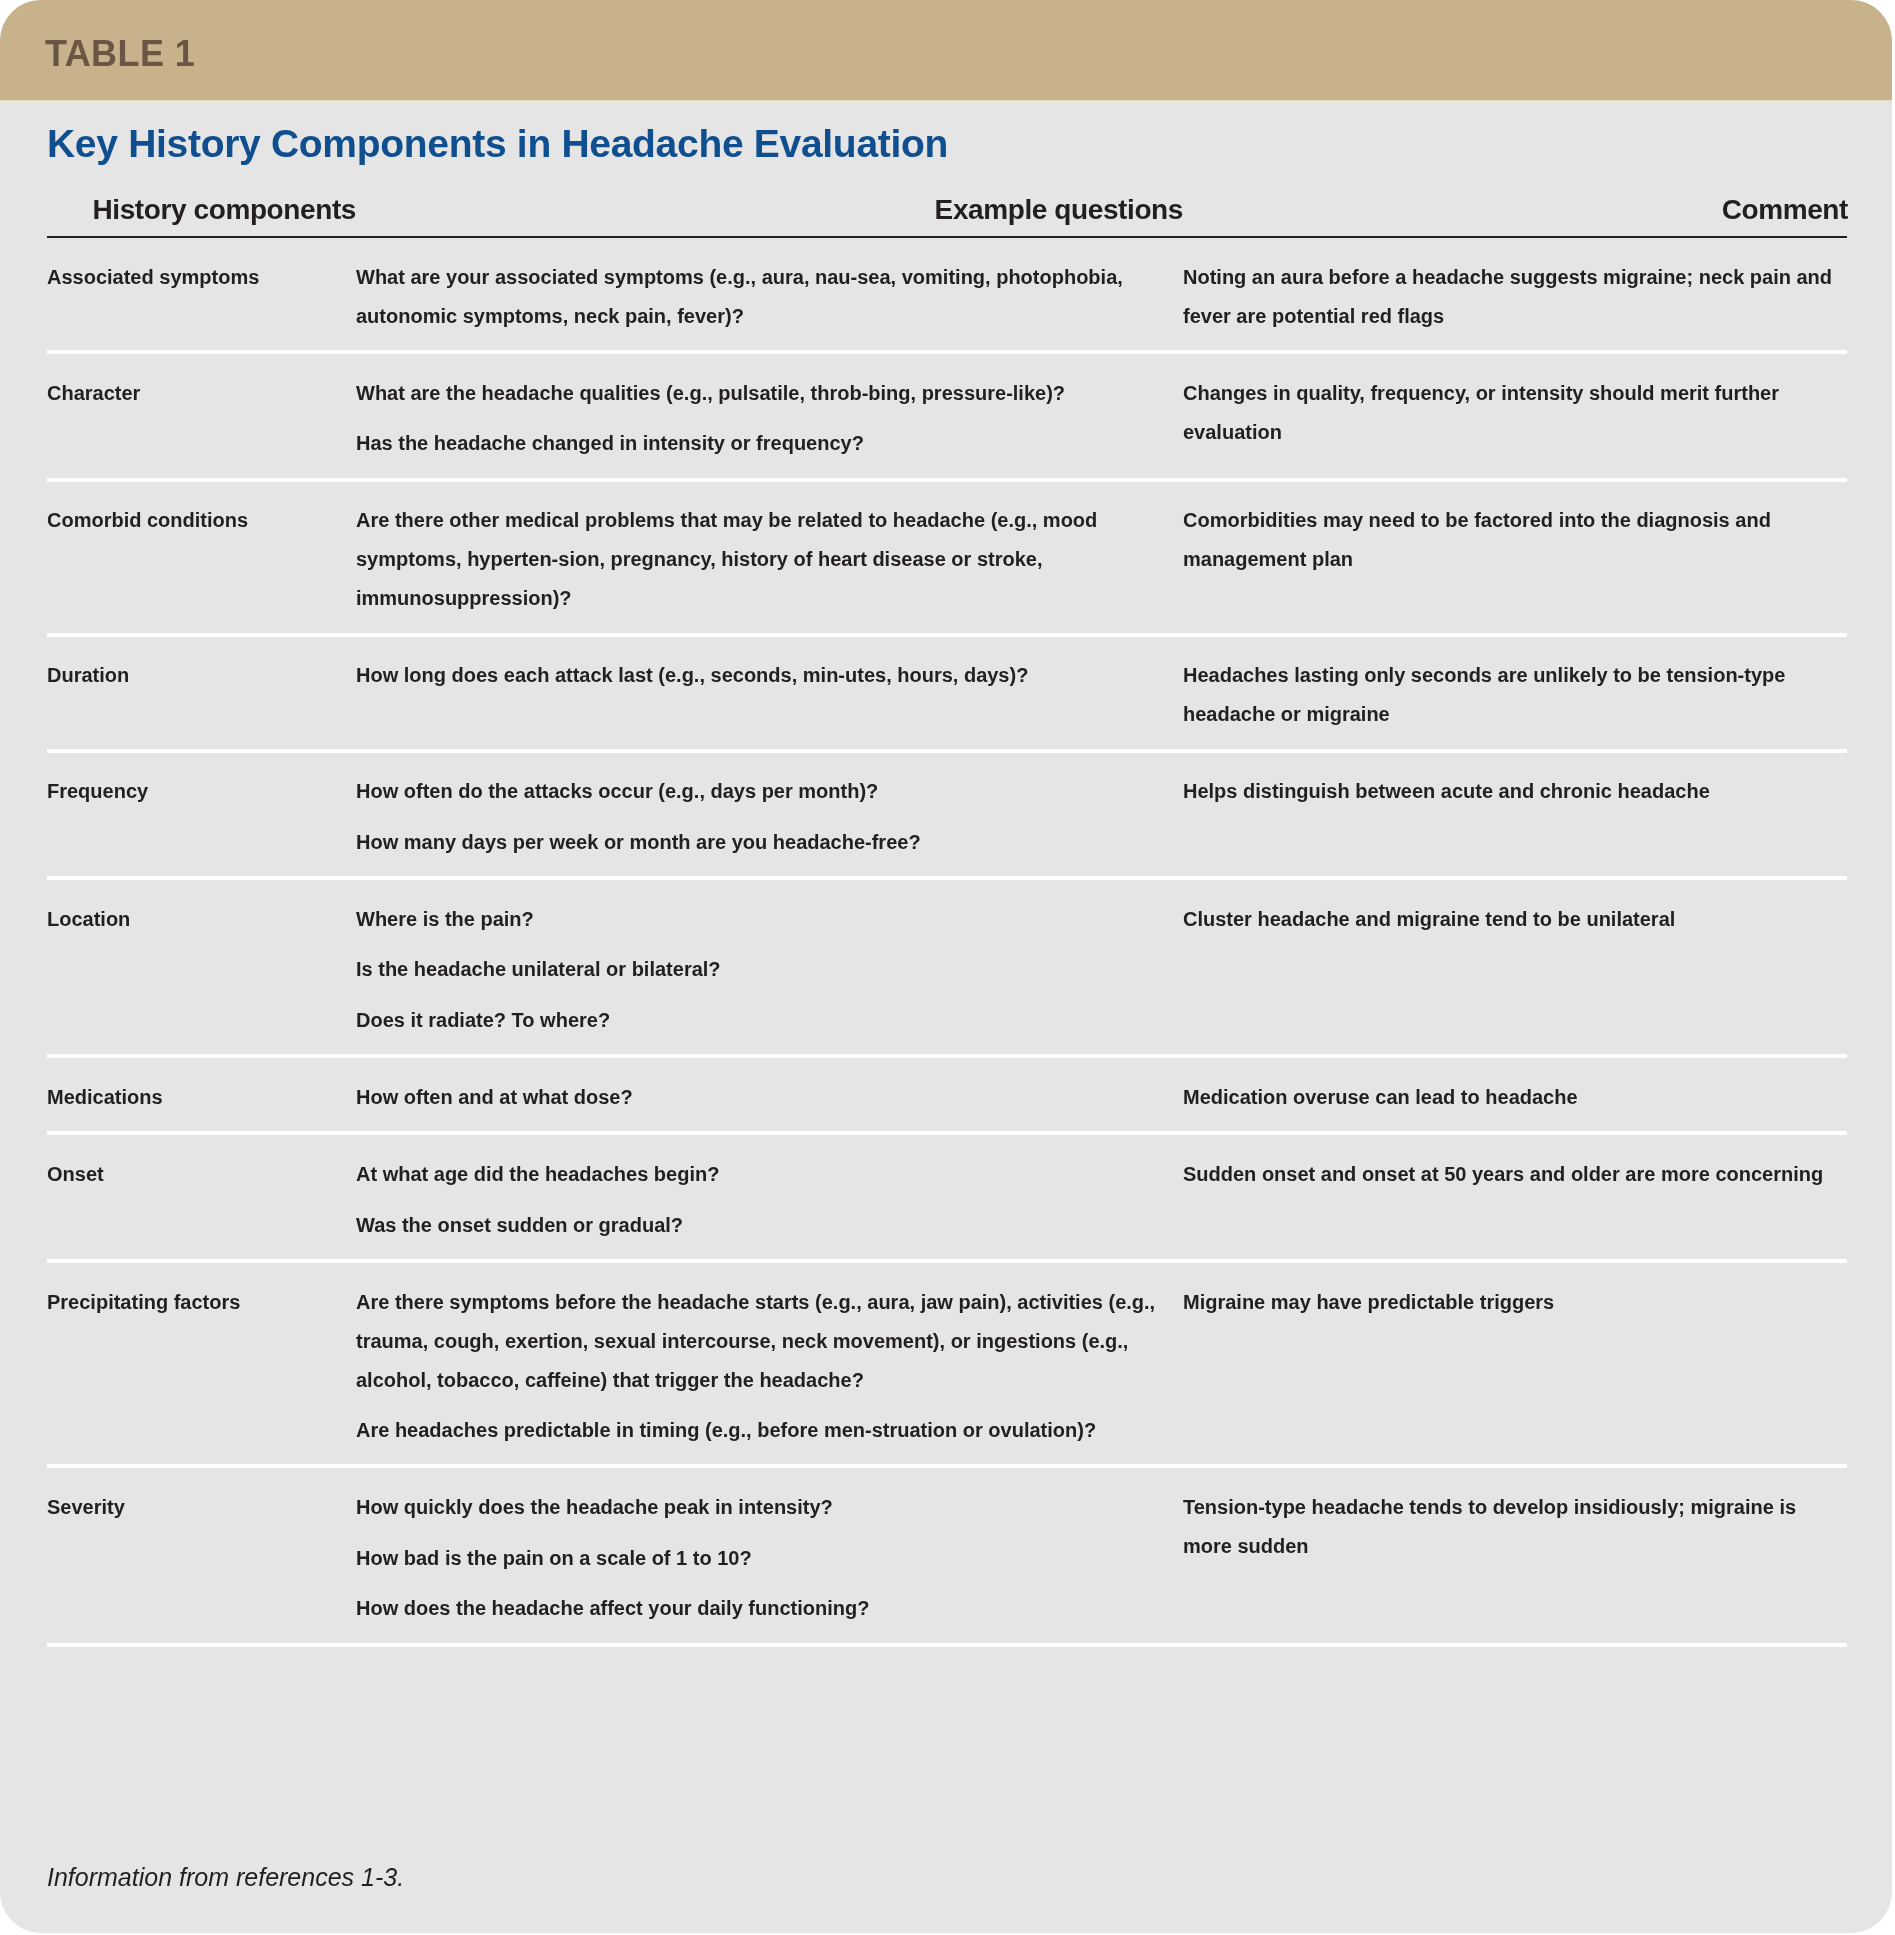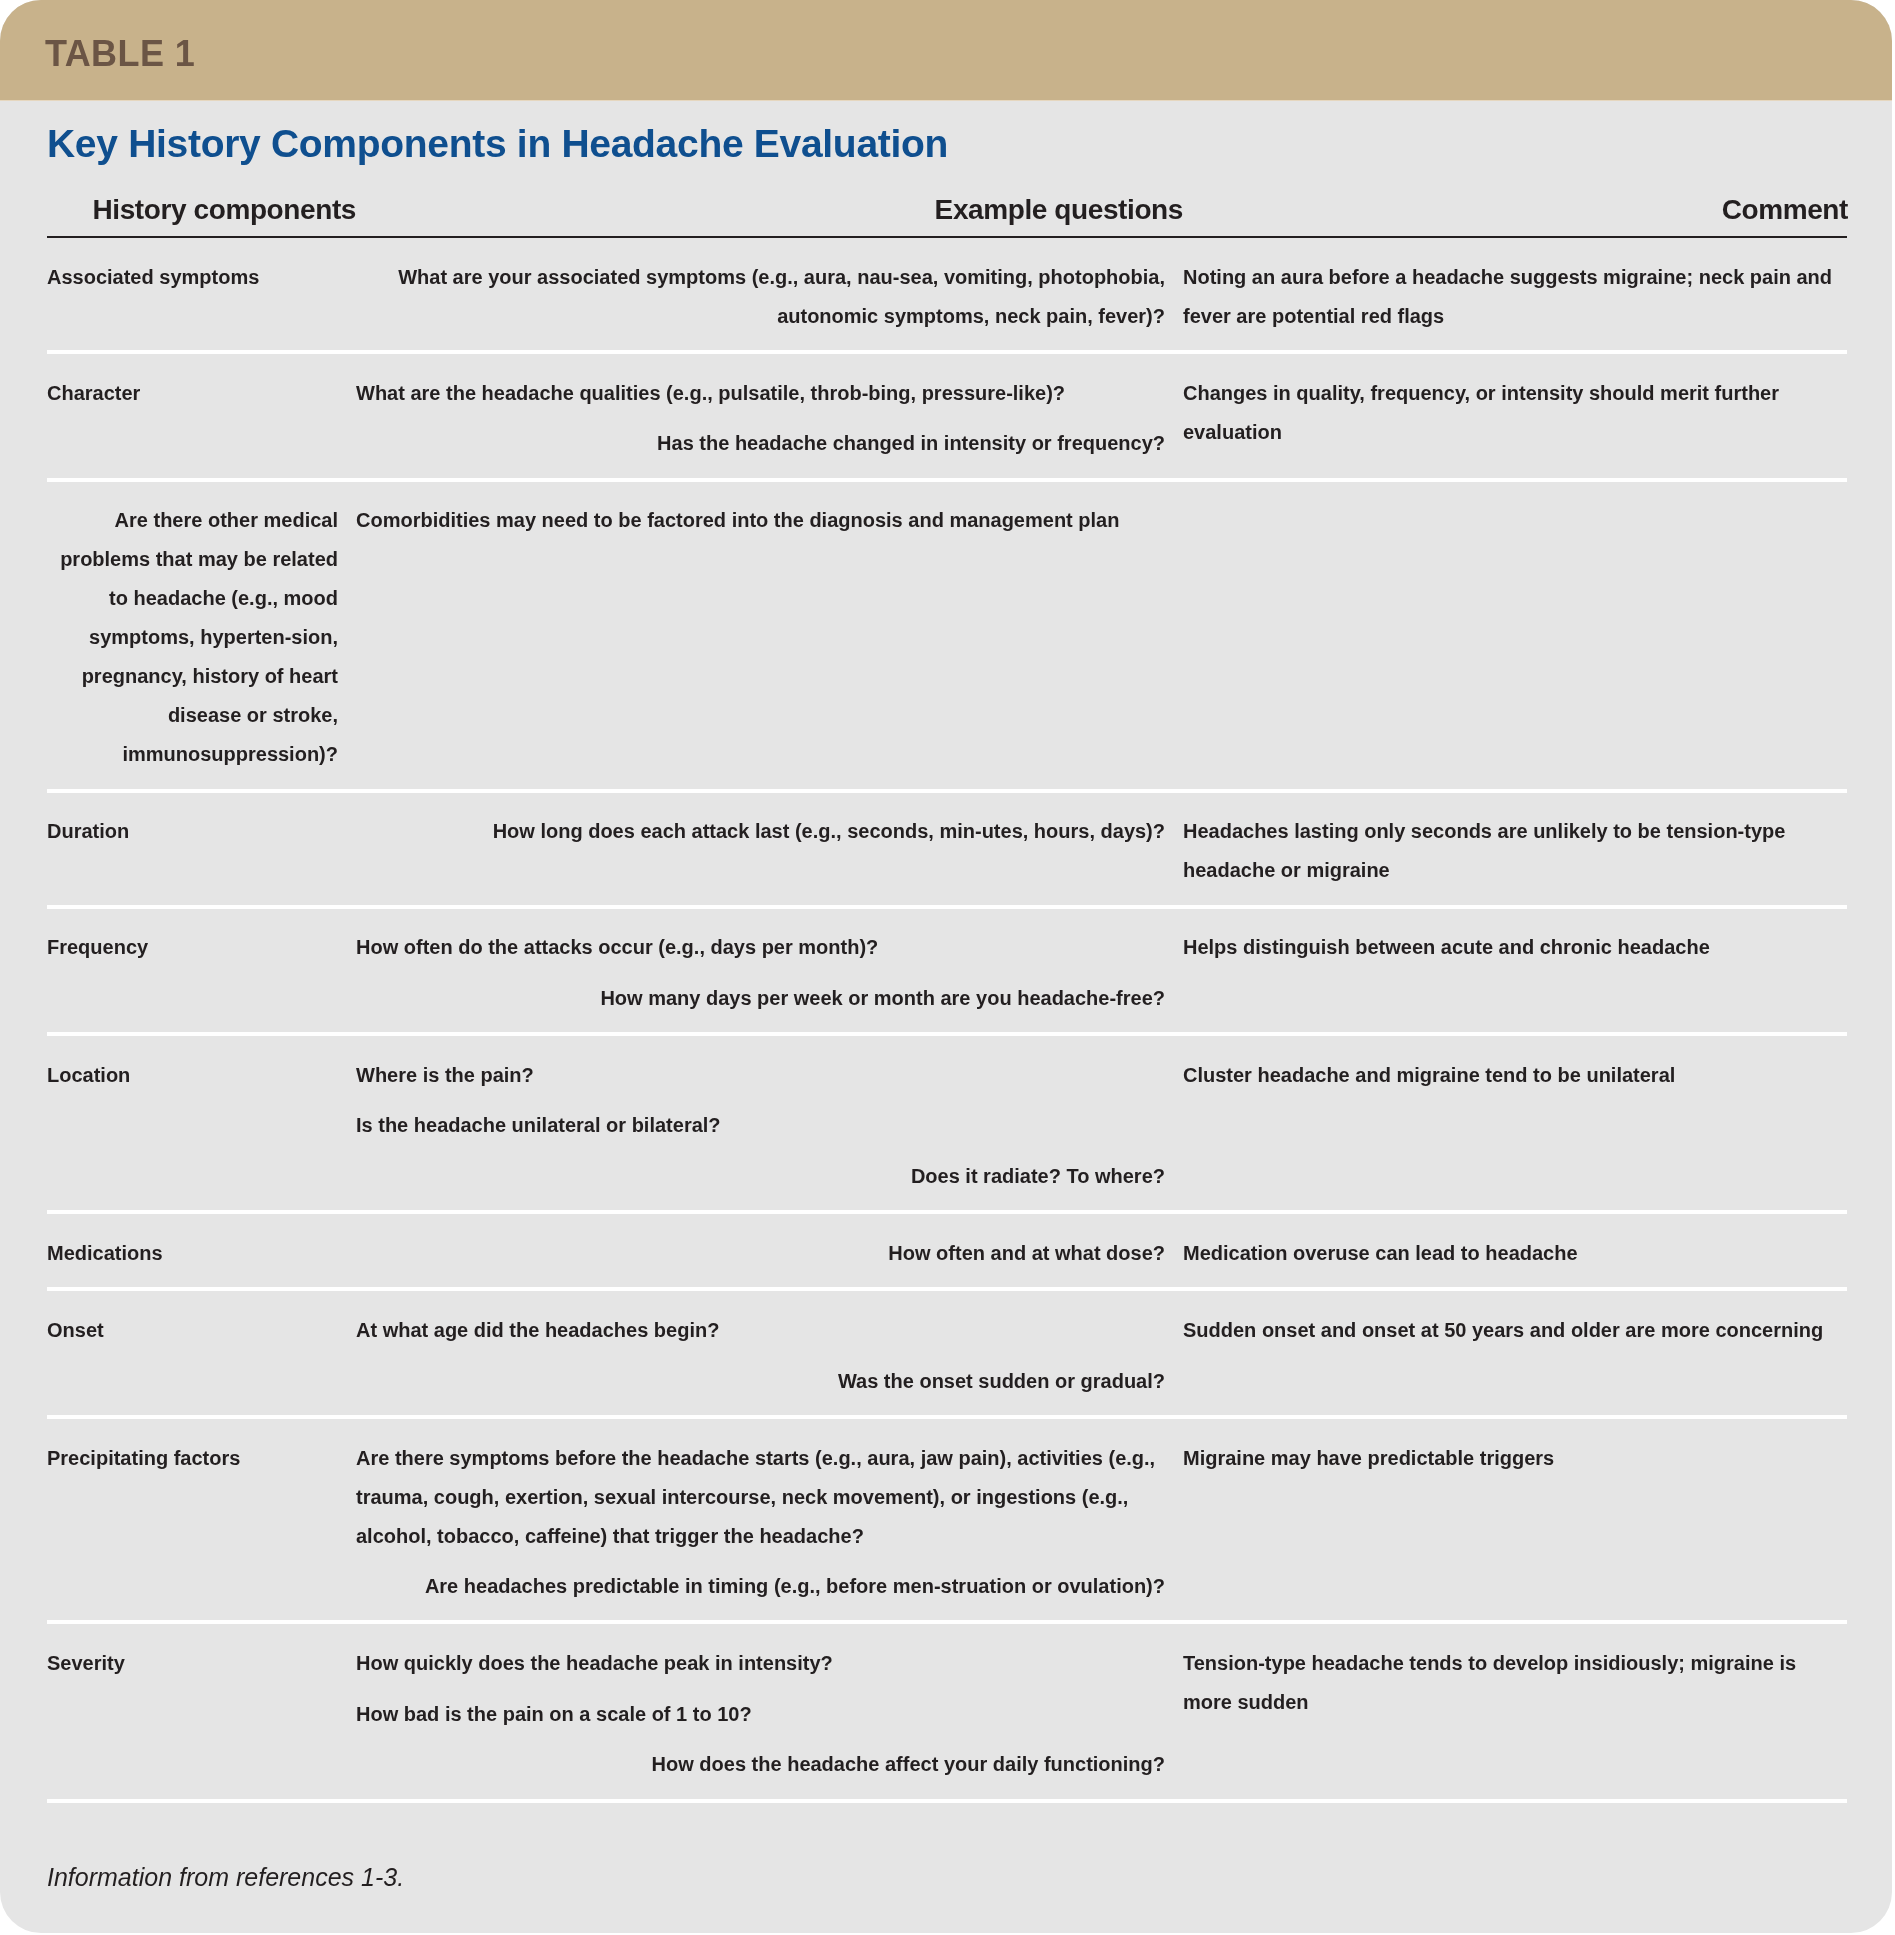--- a/index.html
+++ b/index.html
@@ -26,21 +26,21 @@
     display: grid; grid-template-columns: 309px 827px 665px;
     height: 52px; align-items: center; border-bottom: 2.7px solid #231f20; text-align: right;
   }
   .th { font-size: 28px; font-weight: bold; color: #231f20; letter-spacing: -0.4px; }
   .row {
     display: grid; grid-template-columns: 309px 827px 665px;
     padding: 19.7px 0 14.3px 0; border-bottom: 4.5px solid #ffffff;
   }
   .cell { font-size: 20px; line-height: 39px; color: #231f20; font-weight: bold; }
   .cell p { margin: 0 0 11.6px 0; }
-  .cell p:last-child { margin-bottom: 0; text-align: right; }
+  .cell p:last-child { margin-bottom: 0; }
   .q { padding-right: 18px; }
   .foot {
     position: absolute; left: 47px; top: 1863px; font-size: 25px; font-style: italic;
     color: #231f20;
   }
 </style>
 </head>
 <body>
 
 <div class="panel">
@@ -65,20 +65,21 @@
         </div>
         <div class="row">
           <div class="cell">Character</div>
           <div class="cell q">
             <p>What are the headache qualities (e.g., pulsatile, throb-bing, pressure-like)?</p>
             <p>Has the headache changed in intensity or frequency?</p>
           </div>
           <div class="cell">Changes in quality, frequency, or intensity should merit further evaluation</div>
         </div>
         <div class="row">
+          <div class="cell">Comorbid conditions</div>
           <div class="cell q">
             <p>Are there other medical problems that may be related to headache (e.g., mood symptoms, hyperten-sion, pregnancy, history of heart disease or stroke, immunosuppression)?</p>
           </div>
           <div class="cell">Comorbidities may need to be factored into the diagnosis and management plan</div>
         </div>
         <div class="row">
           <div class="cell">Duration</div>
           <div class="cell q">
             <p>How long does each attack last (e.g., seconds, min-utes, hours, days)?</p>
           </div>

